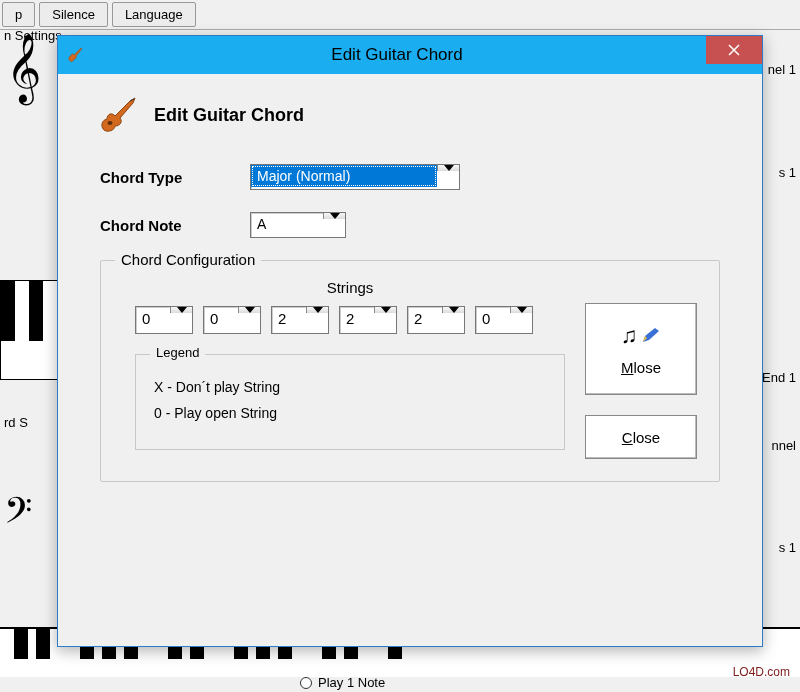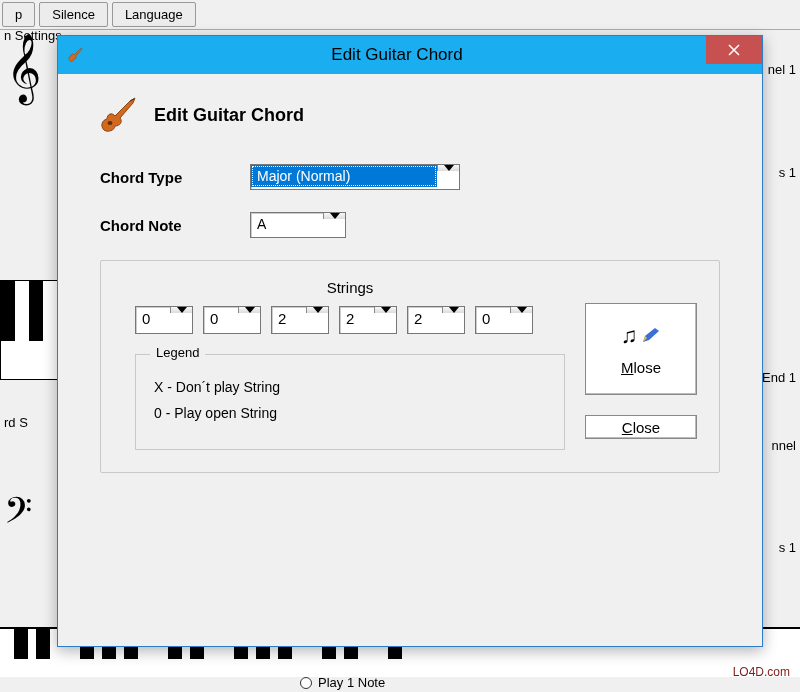--- a/index.html
+++ b/index.html
@@ -54,21 +54,21 @@
     
     .legend-fieldset { border: 1px solid #c8c8c8; padding: 14px 18px 18px 18px; position: relative; }
     .legend-fieldset .fieldset-legend { font-size: 13px; }
     .legend-line { font-size: 14px; margin: 10px 0; }
     
     .config-right { display: flex; flex-direction: column; gap: 20px; align-items: stretch; padding-top: 24px; }
     .modify-btn, .close-btn2 { border: 1px solid #888; background: white; box-shadow: inset -1px -1px 0 #bbb, inset 1px 1px 0 #fff; cursor: pointer; display: flex; flex-direction: column; align-items: center; justify-content: center; font-size: 15px; }
     .modify-btn { width: 112px; height: 92px; gap: 10px; }
     .modify-icon { font-size: 22px; display: flex; align-items: center; gap: 4px; }
     .modify-btn u, .close-btn2 u { text-decoration: underline; }
-    .close-btn2 { width: 112px; height: 24px; }
+    .close-btn2 { width: 112px; height: 44px; }
     
     .guitar-svg { display: block; }
   </style>
 </head>
 <body>
 
 <div class="bg-window">
   <div class="bg-toolbar">
     <div class="bg-toolbar-btn">p</div>
     <div class="bg-toolbar-btn">Silence</div>
@@ -145,20 +145,21 @@
 
     <div class="field-row">
       <div class="field-label">Chord Note</div>
       <div class="combo" style="width:96px">
         <div class="combo-text">A</div>
         <div class="combo-btn"></div>
       </div>
     </div>
 
     <div class="fieldset">
+      <div class="fieldset-legend">Chord Configuration</div>
       <div class="config-body">
         <div class="config-left">
           <div class="strings-label">Strings</div>
           <div class="strings-row">
             <div class="combo string-combo">
                 <div class="combo-text">0</div>
                 <div class="combo-btn"></div>
               </div>
             <div class="combo string-combo">
                 <div class="combo-text">0</div>

